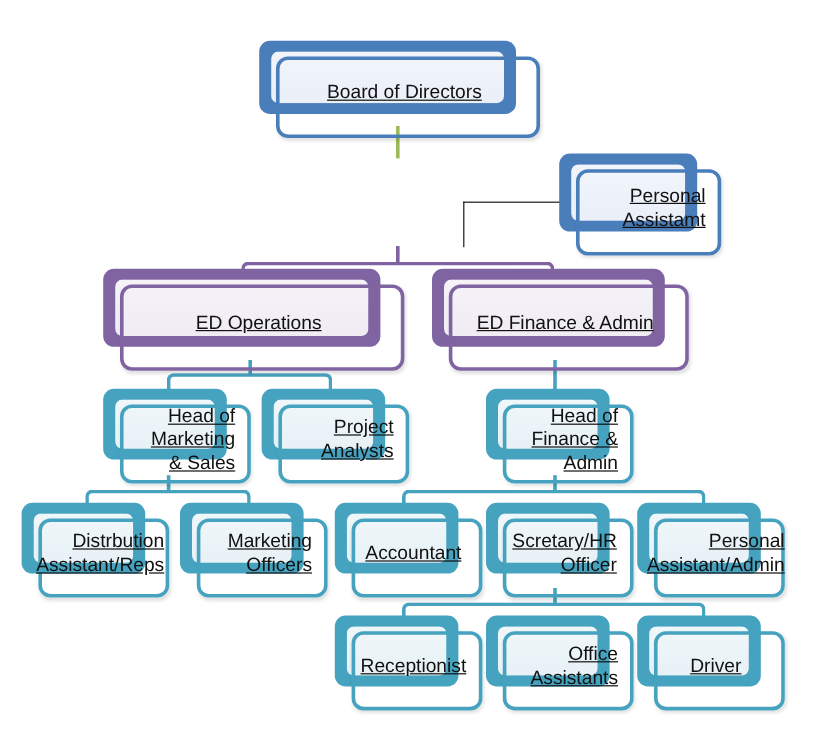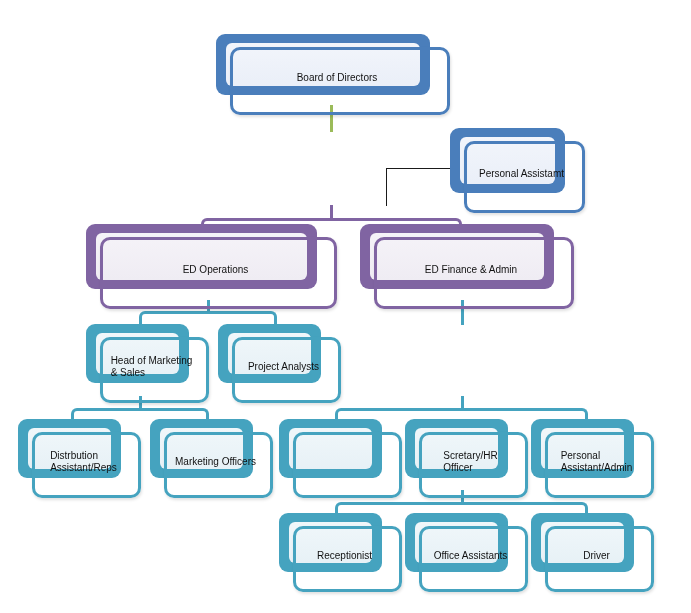--- a/index.html
+++ b/index.html
@@ -100,28 +100,29 @@
   }
   .node .label {
     position: absolute;
     left: 14px;
     top: 13px;
     width: calc(100% - 14px);
     height: calc(100% - 13px);
     display: flex;
     align-items: center;
     justify-content: center;
-    text-align: left;
+    text-align: right;
     color: #111111;
-    font-size: 10px;
+    font-size: 16px;
     line-height: 1.22;
     padding: 0 7px;
     box-sizing: border-box;
     white-space: pre-line;
     z-index: 3;
+    text-decoration: underline;
   }
 
   
   .theme-blue   { --theme: #4a7ebb; --panel: #eaeff8; --panel-top: #f2f5fb; }
   .theme-green  { --theme: #9bbb59; --panel: #f2f6ea; --panel-top: #f8faf2; }
   .theme-purple { --theme: #8064a2; --panel: #efecf3; --panel-top: #f5f3f8; }
   .theme-teal   { --theme: #45a3bf; --panel: #e7f1f6; --panel-top: #f0f7fa; }
 
   .c-green  { color: #9bbb59; }
   .c-purple { color: #8064a2; }
@@ -154,21 +155,21 @@
   <div class="conn conn-bus c-teal" style="left:335px; top:502px; width:253px; height:14px;"></div>
 
   <div class="node theme-blue" style="left:216px; top:34px; width:228px; height:75px;">
     <div class="slab"></div>
     <div class="panel"></div>
     <div class="card"></div>
     <div class="label">Board of Directors</div>
   </div>
 
 
-  <div class="node theme-blue" style="left:450px; top:128px; width:129px; height:79px;">
+  <div class="node theme-blue" style="left:466px; top:128px; width:129px; height:79px;">
     <div class="slab"></div>
     <div class="panel"></div>
     <div class="card"></div>
     <div class="label">Personal Assistamt</div>
   </div>
 
   <div class="node theme-purple" style="left:86px; top:224px; width:245px; height:79px;">
     <div class="slab"></div>
     <div class="panel"></div>
     <div class="card"></div>
@@ -190,40 +191,48 @@
 &amp; Sales</div>
   </div>
 
   <div class="node theme-teal" style="left:218px; top:324px; width:117px; height:73px;">
     <div class="slab"></div>
     <div class="panel"></div>
     <div class="card"></div>
     <div class="label">Project Analysts</div>
   </div>
 
+  <div class="node theme-teal" style="left:405px; top:324px; width:117px; height:73px;">
+    <div class="slab"></div>
+    <div class="panel"></div>
+    <div class="card"></div>
+    <div class="label">Head of Finance &amp;
+Admin</div>
+  </div>
 
   <div class="node theme-teal" style="left:18px; top:419px; width:117px; height:73px;">
     <div class="slab"></div>
     <div class="panel"></div>
     <div class="card"></div>
     <div class="label">Distrbution
 Assistant/Reps</div>
   </div>
 
   <div class="node theme-teal" style="left:150px; top:419px; width:117px; height:73px;">
     <div class="slab"></div>
     <div class="panel"></div>
     <div class="card"></div>
     <div class="label">Marketing Officers</div>
   </div>
 
   <div class="node theme-teal" style="left:279px; top:419px; width:117px; height:73px;">
     <div class="slab"></div>
     <div class="panel"></div>
     <div class="card"></div>
+    <div class="label">Accountant</div>
   </div>
 
   <div class="node theme-teal" style="left:405px; top:419px; width:117px; height:73px;">
     <div class="slab"></div>
     <div class="panel"></div>
     <div class="card"></div>
     <div class="label">Scretary/HR
 Officer</div>
   </div>
 

